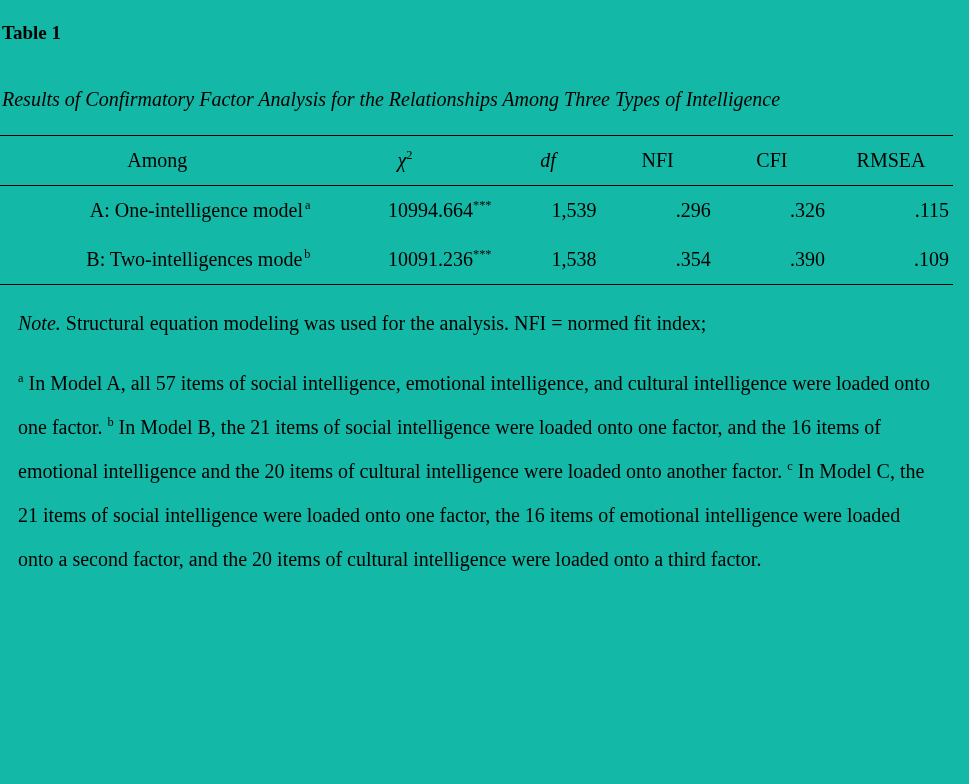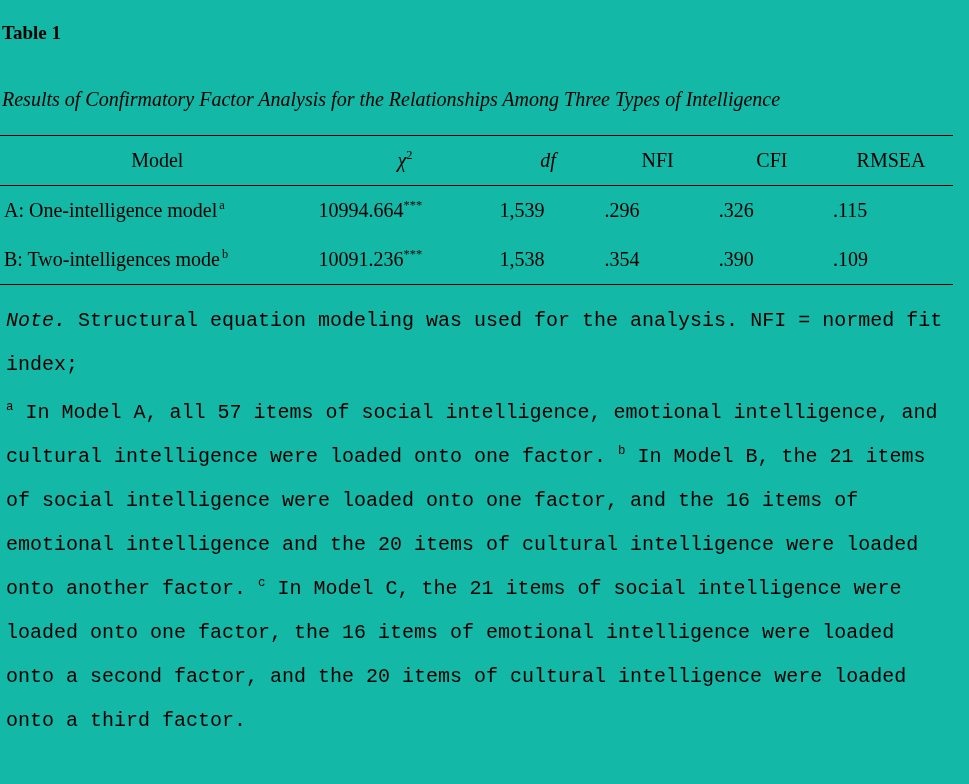--- a/index.html
+++ b/index.html
@@ -36,21 +36,21 @@
     font-size: 20px;
   }
   table.results thead th {
     font-weight: normal;
     border-bottom: 1.5px solid #000;
     padding: 13px 4px;
     text-align: center;
   }
   table.results td {
     padding: 13px 4px;
-    text-align: left;
+    text-align: right;
     vertical-align: middle;
   }
   .col-model  { width: 33%; }
   .col-chi    { width: 19%; }
   .col-df     { width: 11%; }
   .col-nfi    { width: 12%; }
   .col-cfi    { width: 12%; }
   .col-rmsea  { width: 13%; }
   td.cell-model {
     text-align: left;
@@ -72,42 +72,42 @@
     padding-left: 2px;
   }
   .chi-head i { font-style: italic; }
   .df-head { font-style: italic; }
   .notes {
     margin-top: 14px;
     margin-left: 2px;
     font-size: 20px;
     line-height: 2.2;
   }
-  .notes p { margin: 4px; font-family: Liberation Mono, monospace; }
+  .notes p { margin: 16px; }
   .notes i { font-style: italic; }
   .notes sup {
     font-size: 0.62em;
     vertical-align: super;
     line-height: 0;
   }
   .sig-line { line-height: 1.9; }
 </style>
 </head>
 <body>
 
 <div class="doc">
 
   <div class="table-label">Table 1</div>
 
   <div class="caption">Results of Confirmatory Factor Analysis for the Relationships Among Three Types of Intelligence</div>
 
   <table class="results">
     <thead>
       <tr>
-        <th class="col-model">Model</th>
+        <th class="col-model">Among</th>
         <th class="col-chi chi-head"><i>χ</i><sup class="marker">2</sup></th>
         <th class="col-df df-head">df</th>
         <th class="col-nfi">NFI</th>
         <th class="col-cfi">CFI</th>
         <th class="col-rmsea">RMSEA</th>
       </tr>
     </thead>
     <tbody>
       <tr>
         <td class="cell-model"><span>A: One-intelligence model</span><sup class="model-sup">a</sup></td>

